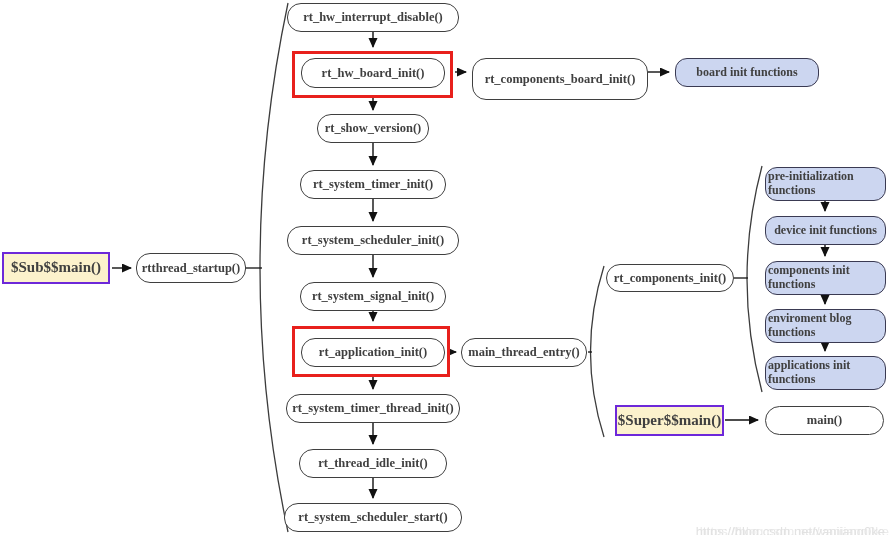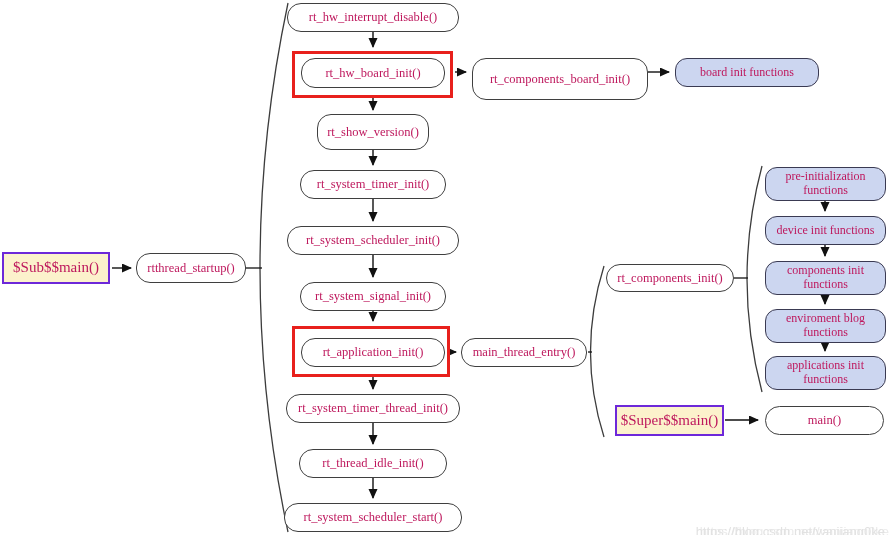--- a/index.html
+++ b/index.html
@@ -3,23 +3,23 @@
 <meta charset="utf-8">
 <style>
   html,body{margin:0;padding:0;background:#ffffff;}
   .stage{
     position:relative;width:889px;height:535px;background:#ffffff;overflow:hidden;
     font-family:"Liberation Serif","DejaVu Serif",serif;
   }
   .wires{position:absolute;left:0;top:0;width:889px;height:535px;}
   .node{
     position:absolute;display:flex;align-items:center;justify-content:center;
-    text-align:center;font-size:12.5px;color:#be185d;background:#ffffff;
+    font-size:12.5px;color:#404040;background:#ffffff;
     border:1.4px solid #3f3f3f;border-radius:14px;box-sizing:border-box;
-    line-height:1.15;white-space:nowrap;
+    line-height:1.15;white-space:nowrap;font-weight:bold;
   }
   .node.blue{
     background:#ccd6f0;border-color:#3a3a52;border-radius:12px;
     white-space:normal;font-size:12px;padding:8px 2px;
   }
   .node.yellow{
     background:#fcf2cc;border:2px solid #6d28d9;border-radius:0;
     font-size:15px;
   }
   .hl{
@@ -89,21 +89,21 @@
   </svg>
 
   <div class="node yellow" style="left:2px;top:252px;width:108px;height:32px">$Sub$$main()</div>
   <div class="node" style="left:136px;top:253px;width:110px;height:30px">rtthread_startup()</div>
 
   <div class="hl" style="left:292px;top:51px;width:161px;height:47px"></div>
   <div class="hl" style="left:292px;top:326px;width:158px;height:51px"></div>
 
   <div class="node" style="left:287px;top:3px;width:172px;height:29px">rt_hw_interrupt_disable()</div>
   <div class="node" style="left:301px;top:58px;width:144px;height:30px">rt_hw_board_init()</div>
-  <div class="node" style="left:317px;top:114px;width:112px;height:36px">rt_show_version()</div>
+  <div class="node" style="left:317px;top:114px;width:112px;height:29px">rt_show_version()</div>
   <div class="node" style="left:300px;top:170px;width:146px;height:29px">rt_system_timer_init()</div>
   <div class="node" style="left:287px;top:226px;width:172px;height:29px">rt_system_scheduler_init()</div>
   <div class="node" style="left:300px;top:282px;width:146px;height:29px">rt_system_signal_init()</div>
   <div class="node" style="left:301px;top:338px;width:144px;height:29px">rt_application_init()</div>
   <div class="node" style="left:286px;top:394px;width:174px;height:29px">rt_system_timer_thread_init()</div>
   <div class="node" style="left:299px;top:449px;width:148px;height:29px">rt_thread_idle_init()</div>
   <div class="node" style="left:284px;top:503px;width:178px;height:29px">rt_system_scheduler_start()</div>
 
   <div class="node" style="left:472px;top:58px;width:176px;height:42px">rt_components_board_init()</div>
   <div class="node blue" style="left:675px;top:58px;width:144px;height:29px">board init functions</div>

